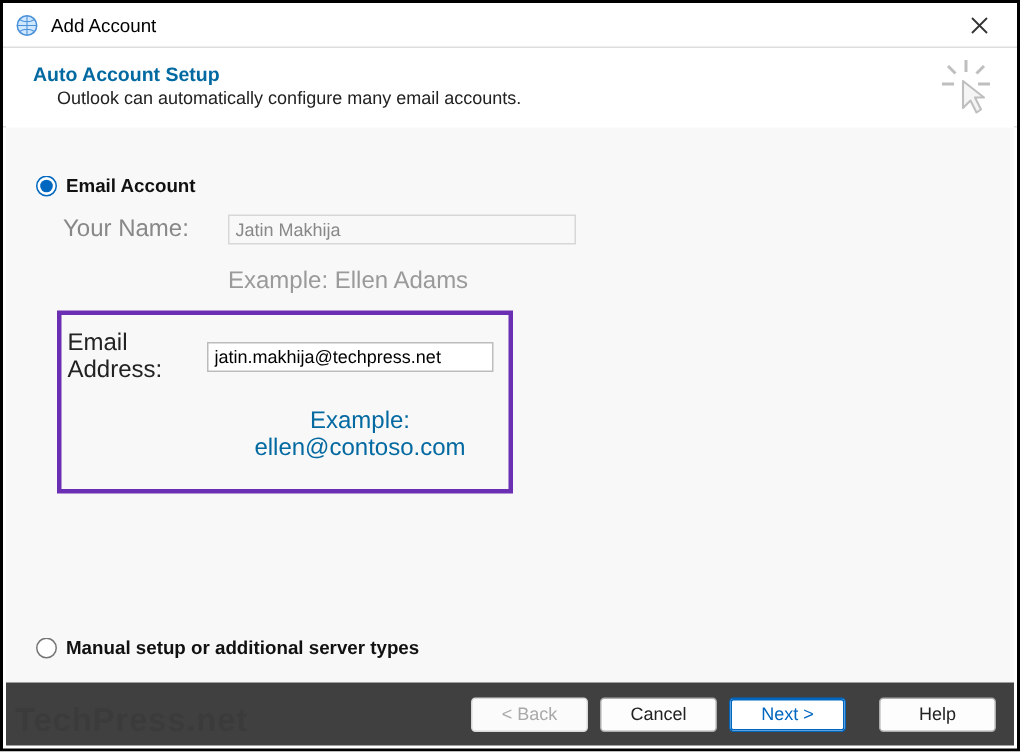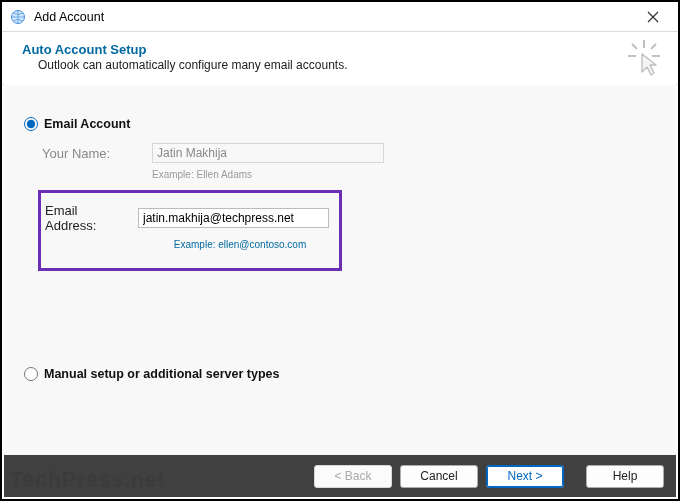--- a/index.html
+++ b/index.html
@@ -107,44 +107,44 @@
     margin-left: 18px;
   }
   .form-row {
     display: flex;
     align-items: center;
     gap: 18px;
     padding-top: 2px;
   }
   .form-row .label {
     width: 92px;
-    font-size: 13px;
+    font-size: 16px;
     color: #888;
   }
   .form-row .label.dark { color: #222; }
   .form-row input[type=text] {
     width: 232px;
     height: 20px;
     box-sizing: border-box;
     border: 1px solid #bcbcbc;
     padding: 1px 4px;
     font-family: inherit;
     font-size: 12px;
     background: #fff;
   }
   .form-row input[type=text]:disabled {
     background: #f8f8f8;
     color: #888;
     border-color: #d7d7d7;
   }
   .example-row {
     margin-left: 110px;
-    font-size: 10px;
+    font-size: 16px;
     color: #9a9a9a;
-    margin-top: 6px;
+    margin-top: 16px;
     margin-bottom: 10px;
   }
   .example-row.dark { color: #0369a1; text-align: center; }
 
   .highlight-box {
     border: 3px solid #6b2fb3;
     padding: 8px 10px 8px 0;
     margin-left: -4px;
     width: 304px;
     box-sizing: border-box;

